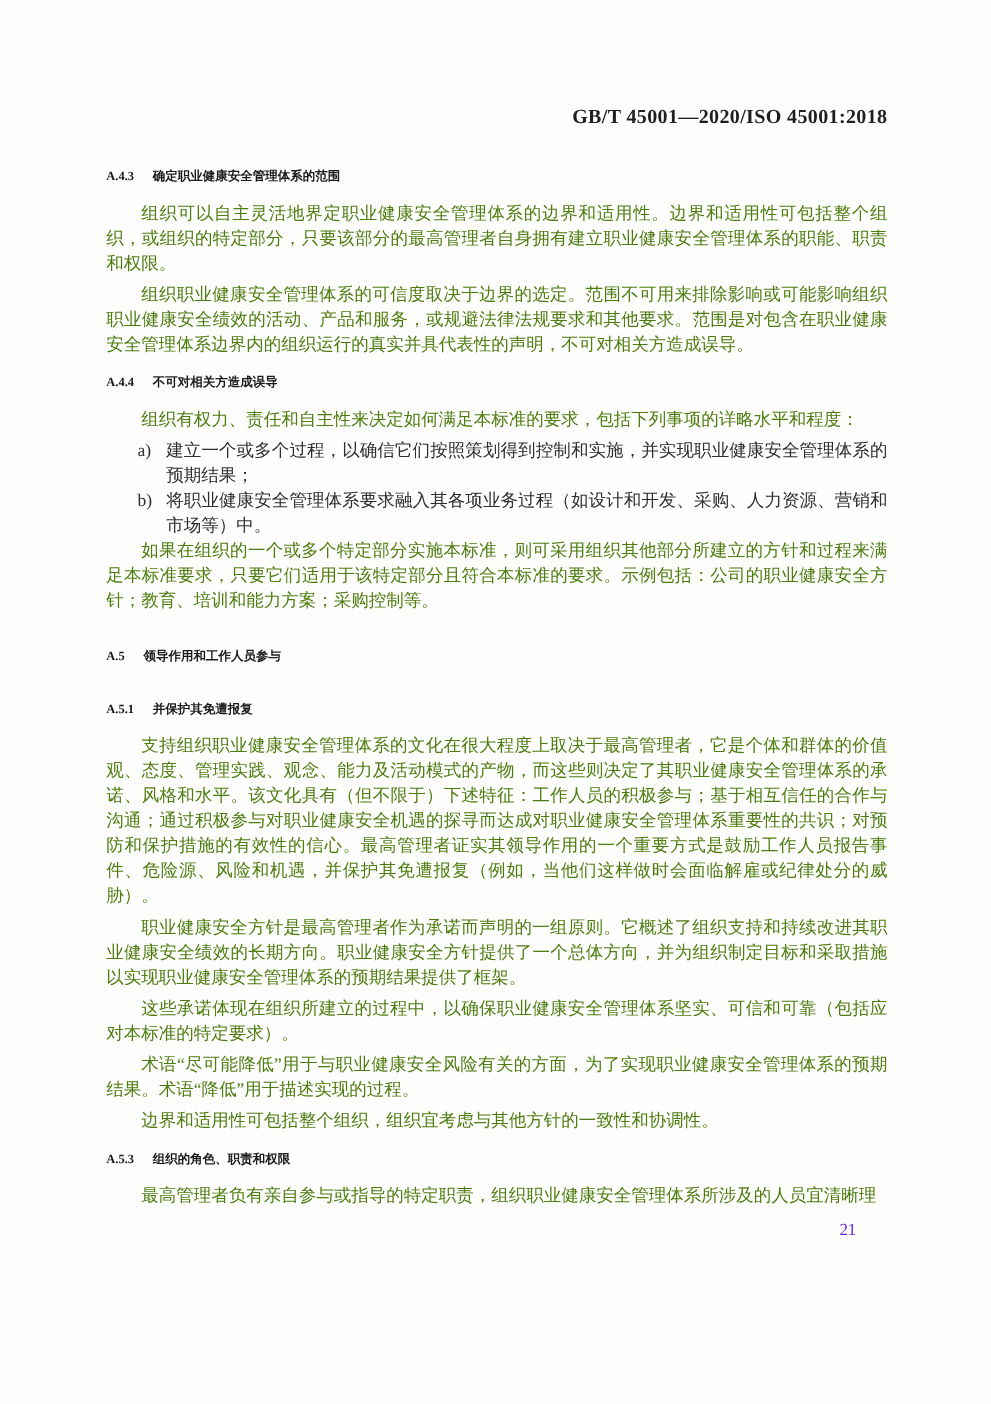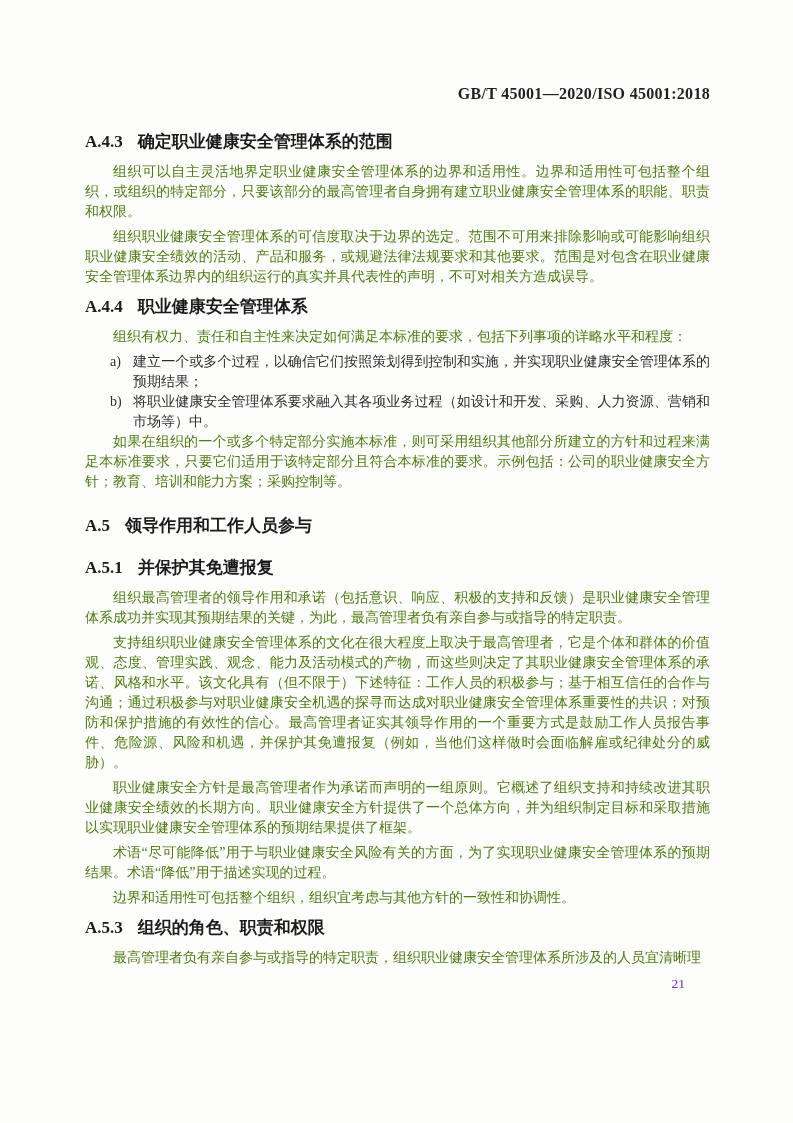--- a/index.html
+++ b/index.html
@@ -18,21 +18,21 @@
   .doc-header {
     text-align: right;
     font-family: "Liberation Serif", "DejaVu Serif", serif;
     font-weight: 700;
     font-size: 16px;
     line-height: 20px;
     color: #1f1f1f;
     letter-spacing: 0.3px;
   }
   h2.h2, h3.h3 {
-    font-size: 17px;
+    font-size: 10px;
     line-height: 20px;
     font-weight: 700;
     color: #1b1b1b;
   }
   h2.h2 { margin: 24px 0 22px; }
   h3.h3 { margin: 10px 0 10px; }
   h3.h3.first { margin-top: 28px; }
   .sec-num {
     font-family: "Liberation Serif", "DejaVu Serif", serif;
     margin-right: 15px;
@@ -84,21 +84,21 @@
   <div class="body-text">
 
     <h3 class="h3 first">
       <span class="sec-num">A.4.3</span><span class="sec-title">确定职业健康安全管理体系的范围</span>
     </h3>
 
     <p class="para">组织可以自主灵活地界定职业健康安全管理体系的边界和适用性。边界和适用性可包括整个组织，或组织的特定部分，只要该部分的最高管理者自身拥有建立职业健康安全管理体系的职能、职责和权限。</p>
     <p class="para">组织职业健康安全管理体系的可信度取决于边界的选定。范围不可用来排除影响或可能影响组织职业健康安全绩效的活动、产品和服务，或规避法律法规要求和其他要求。范围是对包含在职业健康安全管理体系边界内的组织运行的真实并具代表性的声明，不可对相关方造成误导。</p>
 
     <h3 class="h3">
-      <span class="sec-num">A.4.4</span><span class="sec-title">职业健康安全管理体系</span>
+      <span class="sec-num">A.4.4</span><span class="sec-title">不可对相关方造成误导</span>
     </h3>
 
     <p class="para">组织有权力、责任和自主性来决定如何满足本标准的要求，包括下列事项的详略水平和程度：</p>
 
     <div class="list-item">
       <span class="list-label">a)</span><span>建立一个或多个过程，以确信它们按照策划得到控制和实施，并实现职业健康安全管理体系的预期结果；</span>
     </div>
     <div class="list-item">
       <span class="list-label">b)</span><span>将职业健康安全管理体系要求融入其各项业务过程（如设计和开发、采购、人力资源、营销和市场等）中。</span>
     </div>
@@ -106,25 +106,25 @@
     <p class="para">如果在组织的一个或多个特定部分实施本标准，则可采用组织其他部分所建立的方针和过程来满足本标准要求，只要它们适用于该特定部分且符合本标准的要求。示例包括：公司的职业健康安全方针；教育、培训和能力方案；采购控制等。</p>
 
     <h2 class="h2">
       <span class="sec-num">A.5</span><span class="sec-title">领导作用和工作人员参与</span>
     </h2>
 
     <h3 class="h3">
       <span class="sec-num">A.5.1</span><span class="sec-title">并保护其免遭报复</span>
     </h3>
 
-    <p class="para">组织最高管理者的领导作用和承诺（包括意识、响应、积极的支持和反馈）是职业健康安全管理体系成功并实现其预期结果的关键，为此，最高管理者负有亲自参与或指导的特定职责。</p>
     <p class="para">支持组织职业健康安全管理体系的文化在很大程度上取决于最高管理者，它是个体和群体的价值观、态度、管理实践、观念、能力及活动模式的产物，而这些则决定了其职业健康安全管理体系的承诺、风格和水平。该文化具有（但不限于）下述特征：工作人员的积极参与；基于相互信任的合作与沟通；通过积极参与对职业健康安全机遇的探寻而达成对职业健康安全管理体系重要性的共识；对预防和保护措施的有效性的信心。最高管理者证实其领导作用的一个重要方式是鼓励工作人员报告事件、危险源、风险和机遇，并保护其免遭报复（例如，当他们这样做时会面临解雇或纪律处分的威胁）。</p>
 
 
     <p class="para">职业健康安全方针是最高管理者作为承诺而声明的一组原则。它概述了组织支持和持续改进其职业健康安全绩效的长期方向。职业健康安全方针提供了一个总体方向，并为组织制定目标和采取措施以实现职业健康安全管理体系的预期结果提供了框架。</p>
+    <p class="para">这些承诺体现在组织所建立的过程中，以确保职业健康安全管理体系坚实、可信和可靠（包括应对本标准的特定要求）。</p>
     <p class="para">术语“尽可能降低”用于与职业健康安全风险有关的方面，为了实现职业健康安全管理体系的预期结果。术语“降低”用于描述实现的过程。</p>
     <p class="para">边界和适用性可包括整个组织，组织宜考虑与其他方针的一致性和协调性。</p>
 
     <h3 class="h3">
       <span class="sec-num">A.5.3</span><span class="sec-title">组织的角色、职责和权限</span>
     </h3>
 
     <p class="para">最高管理者负有亲自参与或指导的特定职责，组织职业健康安全管理体系所涉及的人员宜清晰理</p>
 
   </div>

